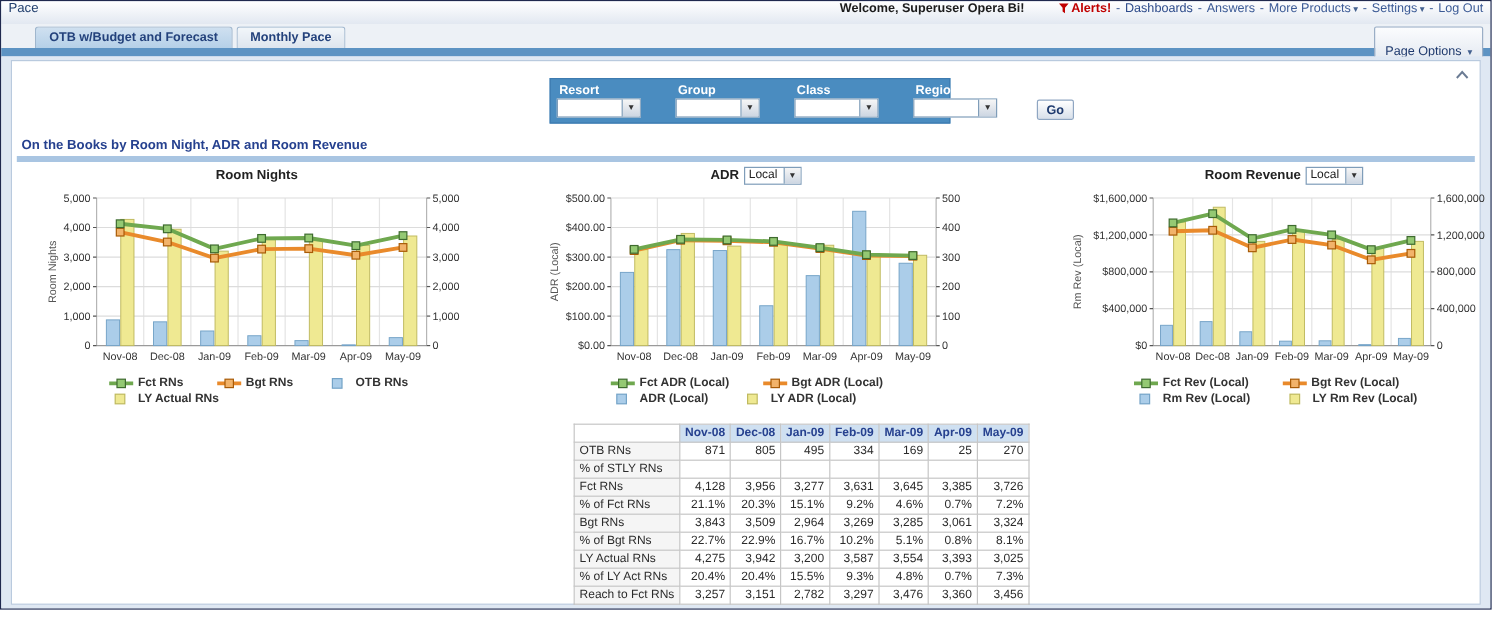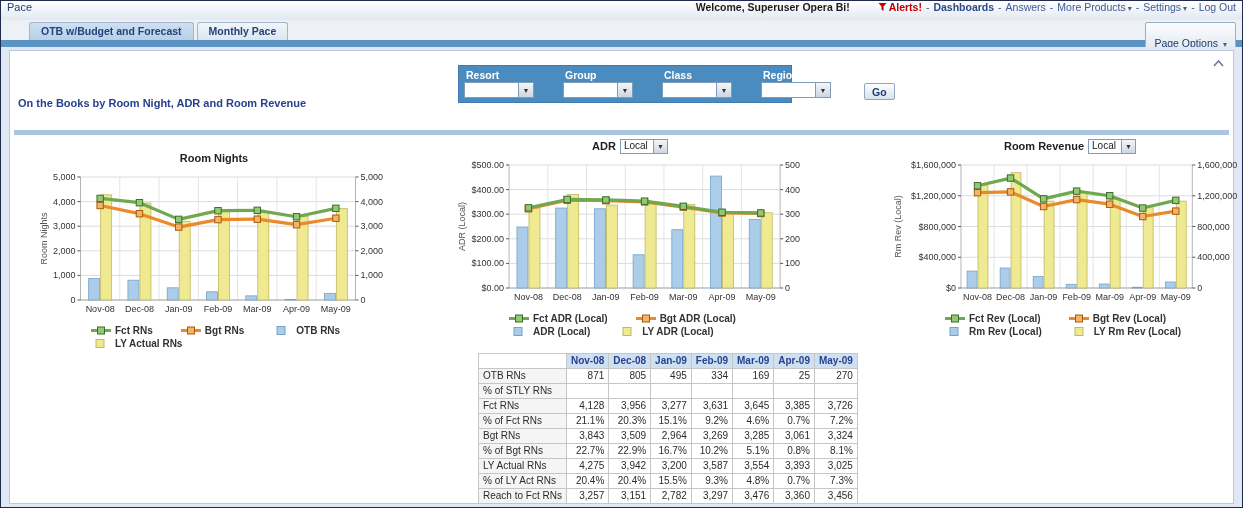--- a/index.html
+++ b/index.html
@@ -6,21 +6,21 @@
   body { background:#fff; font-family:"Liberation Sans", sans-serif; }
   .app { position:relative; width:1243px; height:508px; border:1px solid #20294e; background:#dfe8f3; overflow:hidden; }
 
   
   .topbar { height:19px; display:flex; align-items:flex-start; padding:0 6px; background:linear-gradient(#ffffff,#e2e8f1); }
   .pace-title { font-size:11px; color:#23406e; }
   .topnav { margin-left:auto; display:flex; align-items:center; font-size:10.5px; color:#3c5b96; white-space:nowrap; }
   .welcome { font-weight:bold; color:#1c1c1c; margin-right:28px; font-size:10.5px; }
   .alert-link { color:#c00000; font-weight:bold; display:inline-flex; align-items:center; gap:2px; cursor:pointer; }
   .navlink { color:#3c5b96; cursor:pointer; }
-  .navlink.bold { font-weight:bold; color:#2c4a8a; }
+  .navlink.bold { font-weight:normal; color:#2c4a8a; }
   .nav-sep { margin:0 4px; color:#3c5b96; }
   .caret { font-size:8px; margin-left:2px; color:#44618f; }
 
   
   .tabrow { position:relative; height:20px; background:#edf1f6; display:flex; align-items:flex-end; padding-left:28px; }
   .tab { font-size:10.5px; font-weight:bold; color:#24427c; background:linear-gradient(#f2f6fa,#dde5ee); border:1px solid #9fb6cd; border-bottom:none; border-radius:3px 3px 0 0; padding:2px 11px 3px 11px; margin-right:3px; cursor:pointer; }
   .tab.active { background:linear-gradient(#cfe0f0,#b5d0e8); }
   .page-options { position:absolute; right:6px; top:2px; font-size:10.5px; color:#1e3a6e; background:linear-gradient(#fbfcfe,#d8e0ea); border:1px solid #9aaec6; border-radius:2px; padding:14px 8px; cursor:pointer; font-family:"Liberation Sans",sans-serif; }
   .bluestrip { height:7px; background:#5d93c3; }
 
@@ -31,21 +31,21 @@
 
   
   .filterbar { position:absolute; left:448px; top:14px; width:334px; height:38px; background:#4a8cc0; border:1px solid #3d7bb0; display:flex; align-items:flex-start; padding:3px 5px;gap:26px; }
   .fgroup { width:74px; margin-right:3px; }
   .flabel { color:#fff; font-weight:bold; font-size:10.5px; padding-left:2px; line-height:13px; }
   .fsel { display:flex; height:16px; background:#fff; border:1px solid #7f9db9; width:70px; cursor:pointer; }
   .fsel .fval { flex:1; font-size:10px; color:#333; padding:1px 2px; overflow:hidden; }
   .fsel .fbtn { width:15px; background:linear-gradient(#f6f6f6,#cdd6e2); border-left:1px solid #7f9db9; font-size:7px; color:#333; display:flex; align-items:center; justify-content:center; }
   .go-btn { margin-top:14px; margin-left:4px; font-size:10.5px; font-weight:bold; color:#1e3a6e; background:linear-gradient(#ffffff,#d8e0ea); border:1px solid #8fa6c2; border-radius:2px; padding:1px 7px; height:17px; cursor:pointer; font-family:"Liberation Sans",sans-serif; }
 
-  .section-title { position:absolute; left:8px; top:46px; font-size:11px; font-weight:bold; color:#26418f; }
+  .section-title { position:absolute; left:8px; top:64px; font-size:11px; font-weight:bold; color:#26418f; }
   .section-rule { position:absolute; left:4px; right:4px; top:79px; height:5px; background:#a9c5e2; }
 
   
   .chart { position:absolute; top:86px; }
   .ctitle { text-align:center; font-size:11px; font-weight:bold; color:#222; height:18px; display:flex; align-items:center; justify-content:center; gap:4px; }
   .tsel { display:inline-flex; height:15px; background:#fff; border:1px solid #7f9db9; font-weight:normal; cursor:pointer; }
   .tsel .fval { font-size:10px; color:#222; padding:0 3px; min-width:32px; text-align:left; }
   .tsel .fbtn { width:14px; background:linear-gradient(#f6f6f6,#cdd6e2); border-left:1px solid #7f9db9; font-size:7px; color:#333; display:flex; align-items:center; justify-content:center; }
   .legend { display:flex; flex-wrap:wrap; align-items:center; padding-left:52px; column-gap:27px; row-gap:2px; margin-top:4px; }
   .li { display:inline-flex; align-items:center; gap:3px; font-size:10px; font-weight:bold; color:#333; white-space:nowrap; }
@@ -132,21 +132,21 @@
               <span class="fval"></span>
               <span class="fbtn">▼</span>
             </div>
         </div>
         <button class="go-btn">Go</button>
       </div>
 
       <div class="section-title">On the Books by Room Night, ADR and Room Revenue</div>
       <div class="section-rule"></div>
 
-      <div class="chart" id="chart-0" style="left:28px; width:352px;margin-top:12px;"><div class="ctitle">
+      <div class="chart" id="chart-0" style="left:28px; width:352px;"><div class="ctitle">
             <span>Room Nights</span>
           </div><svg width="352" height="150">
             <text transform="translate(9,71.5) rotate(-90)" text-anchor="middle" font-size="9" fill="#555">Room Nights</text>
             <line x1="42.5" y1="10" x2="42.5" y2="133" stroke="#b5b5b5" stroke-width="1"></line>
             <line x1="81.78571428571428" y1="10" x2="81.78571428571428" y2="133" stroke="#e4e4e4" stroke-width="1"></line>
             <line x1="121.07142857142857" y1="10" x2="121.07142857142857" y2="133" stroke="#e4e4e4" stroke-width="1"></line>
             <line x1="160.35714285714286" y1="10" x2="160.35714285714286" y2="133" stroke="#e4e4e4" stroke-width="1"></line>
             <line x1="199.64285714285714" y1="10" x2="199.64285714285714" y2="133" stroke="#e4e4e4" stroke-width="1"></line>
             <line x1="238.92857142857142" y1="10" x2="238.92857142857142" y2="133" stroke="#e4e4e4" stroke-width="1"></line>
             <line x1="278.2142857142857" y1="10" x2="278.2142857142857" y2="133" stroke="#e4e4e4" stroke-width="1"></line>

